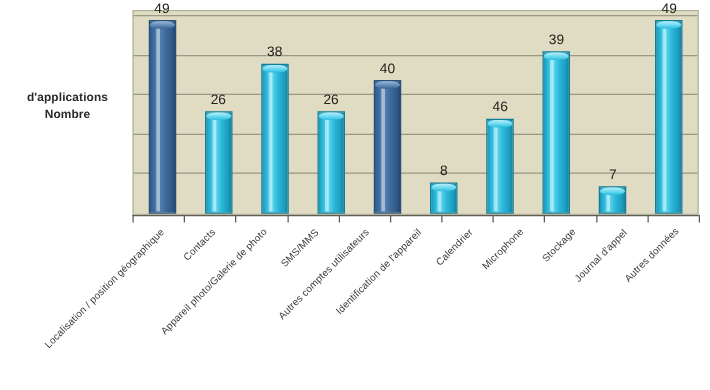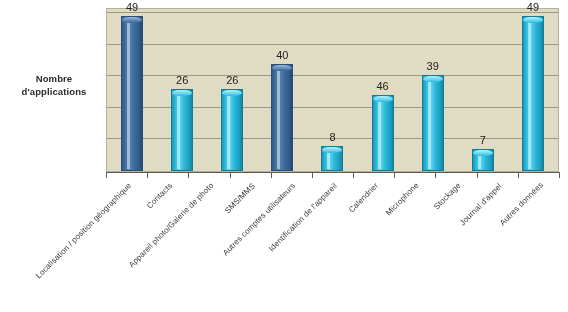--- a/index.html
+++ b/index.html
@@ -142,22 +142,22 @@
     pointer-events:auto;
     letter-spacing:.1px;
   }
 </style>
 </head>
 <body>
 
 <div id="chart-root">
 
   <div class="axis-title">
+    <div>d'applications</div>
     <div>Nombre</div>
-    <div>d'applications</div>
   </div>
 
   <div class="plot">
     <div class="plot-inner" id="gridlines">
         <div class="gridline" style="bottom: 31.5385px;"></div>
         <div class="gridline" style="bottom: 63.0769px;"></div>
         <div class="gridline" style="bottom: 94.6154px;"></div>
         <div class="gridline" style="bottom: 126.154px;"></div>
         <div class="gridline" style="bottom: 157.692px;"></div>
       </div>
@@ -174,20 +174,29 @@
         <div class="bar-slot">
           <div class="bar cyan" style="height: 82px;">
             <div class="body">
               <div class="glint"></div>
             </div>
             <div class="cap"></div>
             <div class="bar-label">26</div>
           </div>
         </div>
         <div class="bar-slot">
+          <div class="bar cyan" style="height: 119.846px;">
+            <div class="body">
+              <div class="glint"></div>
+            </div>
+            <div class="cap"></div>
+            <div class="bar-label">38</div>
+          </div>
+        </div>
+        <div class="bar-slot">
           <div class="bar cyan" style="height: 82px;">
             <div class="body">
               <div class="glint"></div>
             </div>
             <div class="cap"></div>
             <div class="bar-label">26</div>
           </div>
         </div>
         <div class="bar-slot">
           <div class="bar blue" style="height: 107px;">
@@ -210,21 +219,21 @@
         <div class="bar-slot">
           <div class="bar cyan" style="height: 75.6923px;">
             <div class="body">
               <div class="glint"></div>
             </div>
             <div class="cap"></div>
             <div class="bar-label">46</div>
           </div>
         </div>
         <div class="bar-slot">
-          <div class="bar cyan" style="height: 96px;">
+          <div class="bar cyan" style="height: 130px;">
             <div class="body">
               <div class="glint"></div>
             </div>
             <div class="cap"></div>
             <div class="bar-label">39</div>
           </div>
         </div>
         <div class="bar-slot">
           <div class="bar cyan" style="height: 22.0769px;">
             <div class="body">

